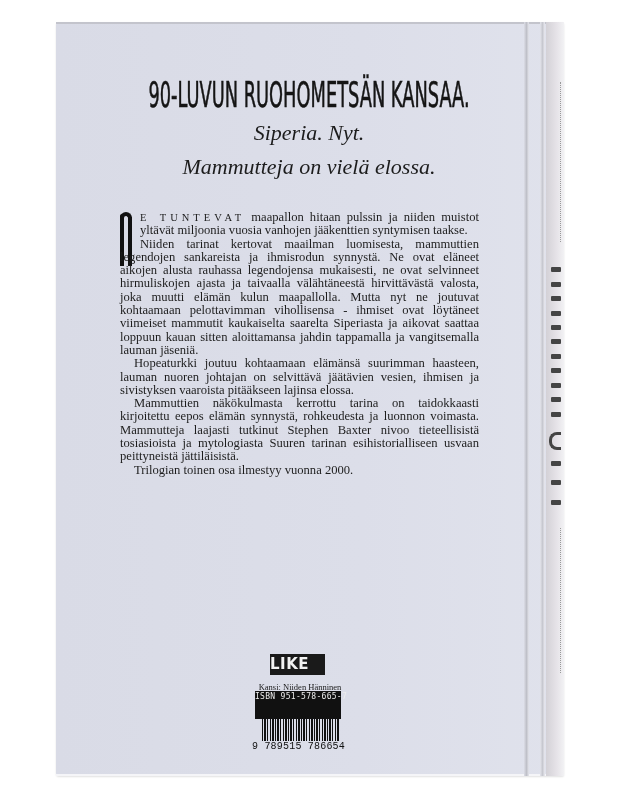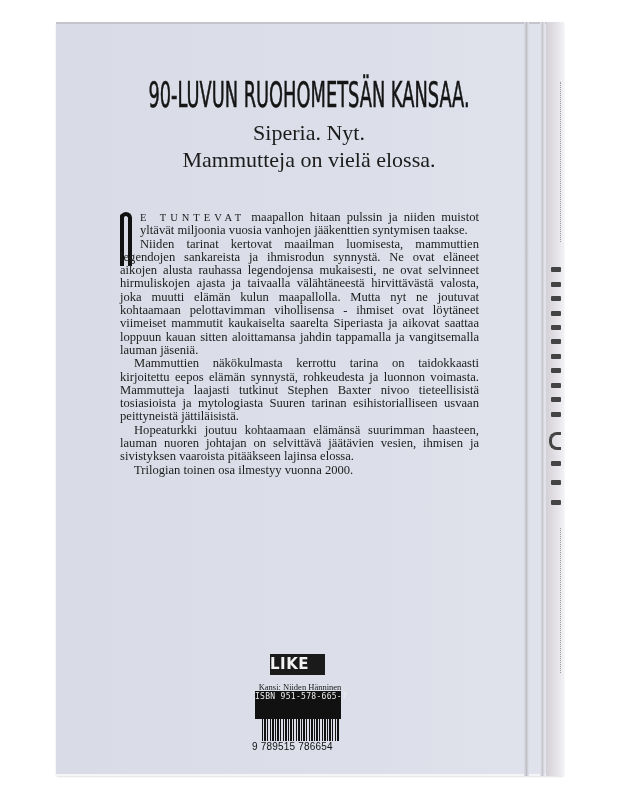--- a/index.html
+++ b/index.html
@@ -9,36 +9,36 @@
   .book-edge-bottom { position:absolute; left:56px; top:774px; width:508px; height:2px; background:#f5f5f8; }
   .hinge { position:absolute; top:22px; width:5px; height:754px; }
   .hinge1 { left:524px; background:linear-gradient(90deg,#dcdde6,#bfc0c8,#e4e5ec); }
   .hinge2 { left:540px; background:linear-gradient(90deg,#e4e5ec,#c7c8cf,#eaeaf0); }
   .spine { position:absolute; left:546px; top:22px; width:18px; height:754px; background:linear-gradient(90deg,#d3d1d6,#e6e3e8 60%,#f2f2f4); }
   .spine-mark { position:absolute; left:551px; width:10px; height:5px; background:#444; border-radius:1px; }
   .spine-c { position:absolute; left:549px; top:432px; width:12px; height:18px; border:3px solid #444; border-right:none; border-radius:8px 0 0 8px; box-sizing:border-box; }
   .spine-dots { position:absolute; left:560px; width:1px; border-left:1px dotted #999; }
   .headline { position:absolute; left:0; width:618px; top:74px; text-align:center; font-family:"DejaVu Sans Condensed","DejaVu Sans", sans-serif; font-size:36px; font-weight:normal; color:#151515; letter-spacing:0px; transform:scaleX(0.55); transform-origin:50% 50%; white-space:nowrap; -webkit-text-stroke:0.6px #151515; }
   .subtitle { position:absolute; left:0; width:618px; text-align:center; font-family:"Liberation Serif", serif; font-size:22px; color:#1c1c1c; line-height:22px; }
-  .sub1 { top:122px; }
-  .sub2 { top:149px; }
+  .sub1 { top:122px;font-style:italic; }
+  .sub2 { top:156px;font-style:italic; }
   .body-text { position:absolute; left:120px; top:211px; width:359px; font-family:"Liberation Serif", serif; font-size:12.6px; line-height:13.3px; color:#1d1d1d; text-align:justify; }
   .body-text p { margin:0; text-indent:14px; }
   .body-text p.first { text-indent:0; }
   .dropcap { position:absolute; left:120px; top:212px; width:13px; height:54px; }
   .dropcap .l { position:absolute; left:0; top:2px; width:4px; height:52px; background:#111; border-radius:2px 0 0 0; }
   .dropcap .r { position:absolute; left:8px; top:5px; width:4px; height:49px; background:#111; }
   .dropcap .t { position:absolute; left:0; top:0; width:12px; height:8px; border:4px solid #111; border-bottom:none; border-radius:6px 6px 0 0; box-sizing:border-box; }
   .smallcaps { letter-spacing:4px; font-size:10.5px; }
   .indent-block { padding-left:20px; text-indent:0 !important; }
   .like-logo { position:absolute; left:270px; top:654px; width:55px; height:21px; background:#1a1a1a; color:#f2f2f2; font-family:"DejaVu Sans", sans-serif; font-weight:bold; font-size:15px; text-align:left; line-height:21px; letter-spacing:0.5px; }
   .cover-credit { position:absolute; left:255px; top:682px; width:90px; text-align:center; font-family:"Liberation Serif", serif; font-size:8.5px; color:#1a1a1a; white-space:nowrap; }
   .isbn-bar { position:absolute; left:255px; top:691px; width:86px; height:28px; background:#111; color:#eee; font-family:"DejaVu Sans Mono", monospace; font-weight:normal; font-size:8px; line-height:12px; text-align:center; white-space:nowrap; letter-spacing:0.3px; }
   .barcode { position:absolute; left:262px; top:705px; width:78px; height:36px; background:repeating-linear-gradient(90deg,#111 0 1px,transparent 1px 2px,#111 2px 4px,transparent 4px 5px,#111 5px 6px,transparent 6px 8px,#111 8px 9px,transparent 9px 10px,#111 10px 12px,transparent 12px 13px); }
-  .barcode-digits { position:absolute; left:252px; top:741px; width:90px; font-family:Liberation Sans, sans-serif; font-size:10px; color:#111; white-space:nowrap; letter-spacing:0.2px; }
+  .barcode-digits { position:absolute; left:252px; top:741px; width:90px; font-family:Liberation Mono, monospace; font-size:10px; color:#111; white-space:nowrap; letter-spacing:0.2px; }
 </style>
 </head>
 <body>
 
 <div class="book"></div>
 <div class="book-edge-top"></div>
 <div class="book-edge-bottom"></div>
 <div class="hinge hinge1"></div>
 <div class="hinge hinge2"></div>
 <div class="spine"></div>
@@ -67,22 +67,22 @@
 
 <div class="dropcap">
   <div class="t"></div>
     <div class="l"></div>
     <div class="r"></div>
 </div>
 
 <div class="body-text">
   <p class="first indent-block"><span class="smallcaps">E TUNTEVAT</span><span> maapallon hitaan pulssin ja niiden muistot yltävät miljoonia vuosia vanhojen jääkenttien syntymisen taakse.</span></p>
   <p class="" style="text-indent:0;"><span style="float: left; width: 20px; height: 13px;"></span><span>Niiden tarinat kertovat maailman luomisesta, mammuttien legendojen sankareista ja ihmisrodun synnystä. Ne ovat eläneet aikojen alusta rauhassa legendojensa mukaisesti, ne ovat selvinneet hirmuliskojen ajasta ja taivaalla välähtäneestä hirvittävästä valosta, joka muutti elämän kulun maapallolla. Mutta nyt ne joutuvat kohtaamaan pelottavimman vihollisensa - ihmiset ovat löytäneet viimeiset mammutit kaukaiselta saarelta Siperiasta ja aikovat saattaa loppuun kauan sitten aloittamansa jahdin tappamalla ja vangitsemalla lauman jäseniä.</span></p>
+  <p>Hopeaturkki joutuu kohtaamaan elämänsä suurimman haasteen, lauman nuoren johtajan on selvittävä jäätävien vesien, ihmisen ja sivistyksen vaaroista pitääkseen lajinsa elossa.</p>
   <p>Mammuttien näkökulmasta kerrottu tarina on taidokkaasti kirjoitettu eepos elämän synnystä, rohkeudesta ja luonnon voimasta. Mammutteja laajasti tutkinut Stephen Baxter nivoo tieteellisistä tosiasioista ja mytologiasta Suuren tarinan esihistorialliseen usvaan peittyneistä jättiläisistä.</p>
-  <p>Hopeaturkki joutuu kohtaamaan elämänsä suurimman haasteen, lauman nuoren johtajan on selvittävä jäätävien vesien, ihmisen ja sivistyksen vaaroista pitääkseen lajinsa elossa.</p>
   <p>Trilogian toinen osa ilmestyy vuonna 2000.</p>
 </div>
 
 <div class="like-logo">LIKE</div>
 <div class="cover-credit">Kansi: Niiden Hänninen</div>
 <div class="isbn-bar">ISBN 951-578-665-7</div>
 <div class="barcode"></div>
 <div class="barcode-digits">9 789515 786654</div>
 
 </body></html>

